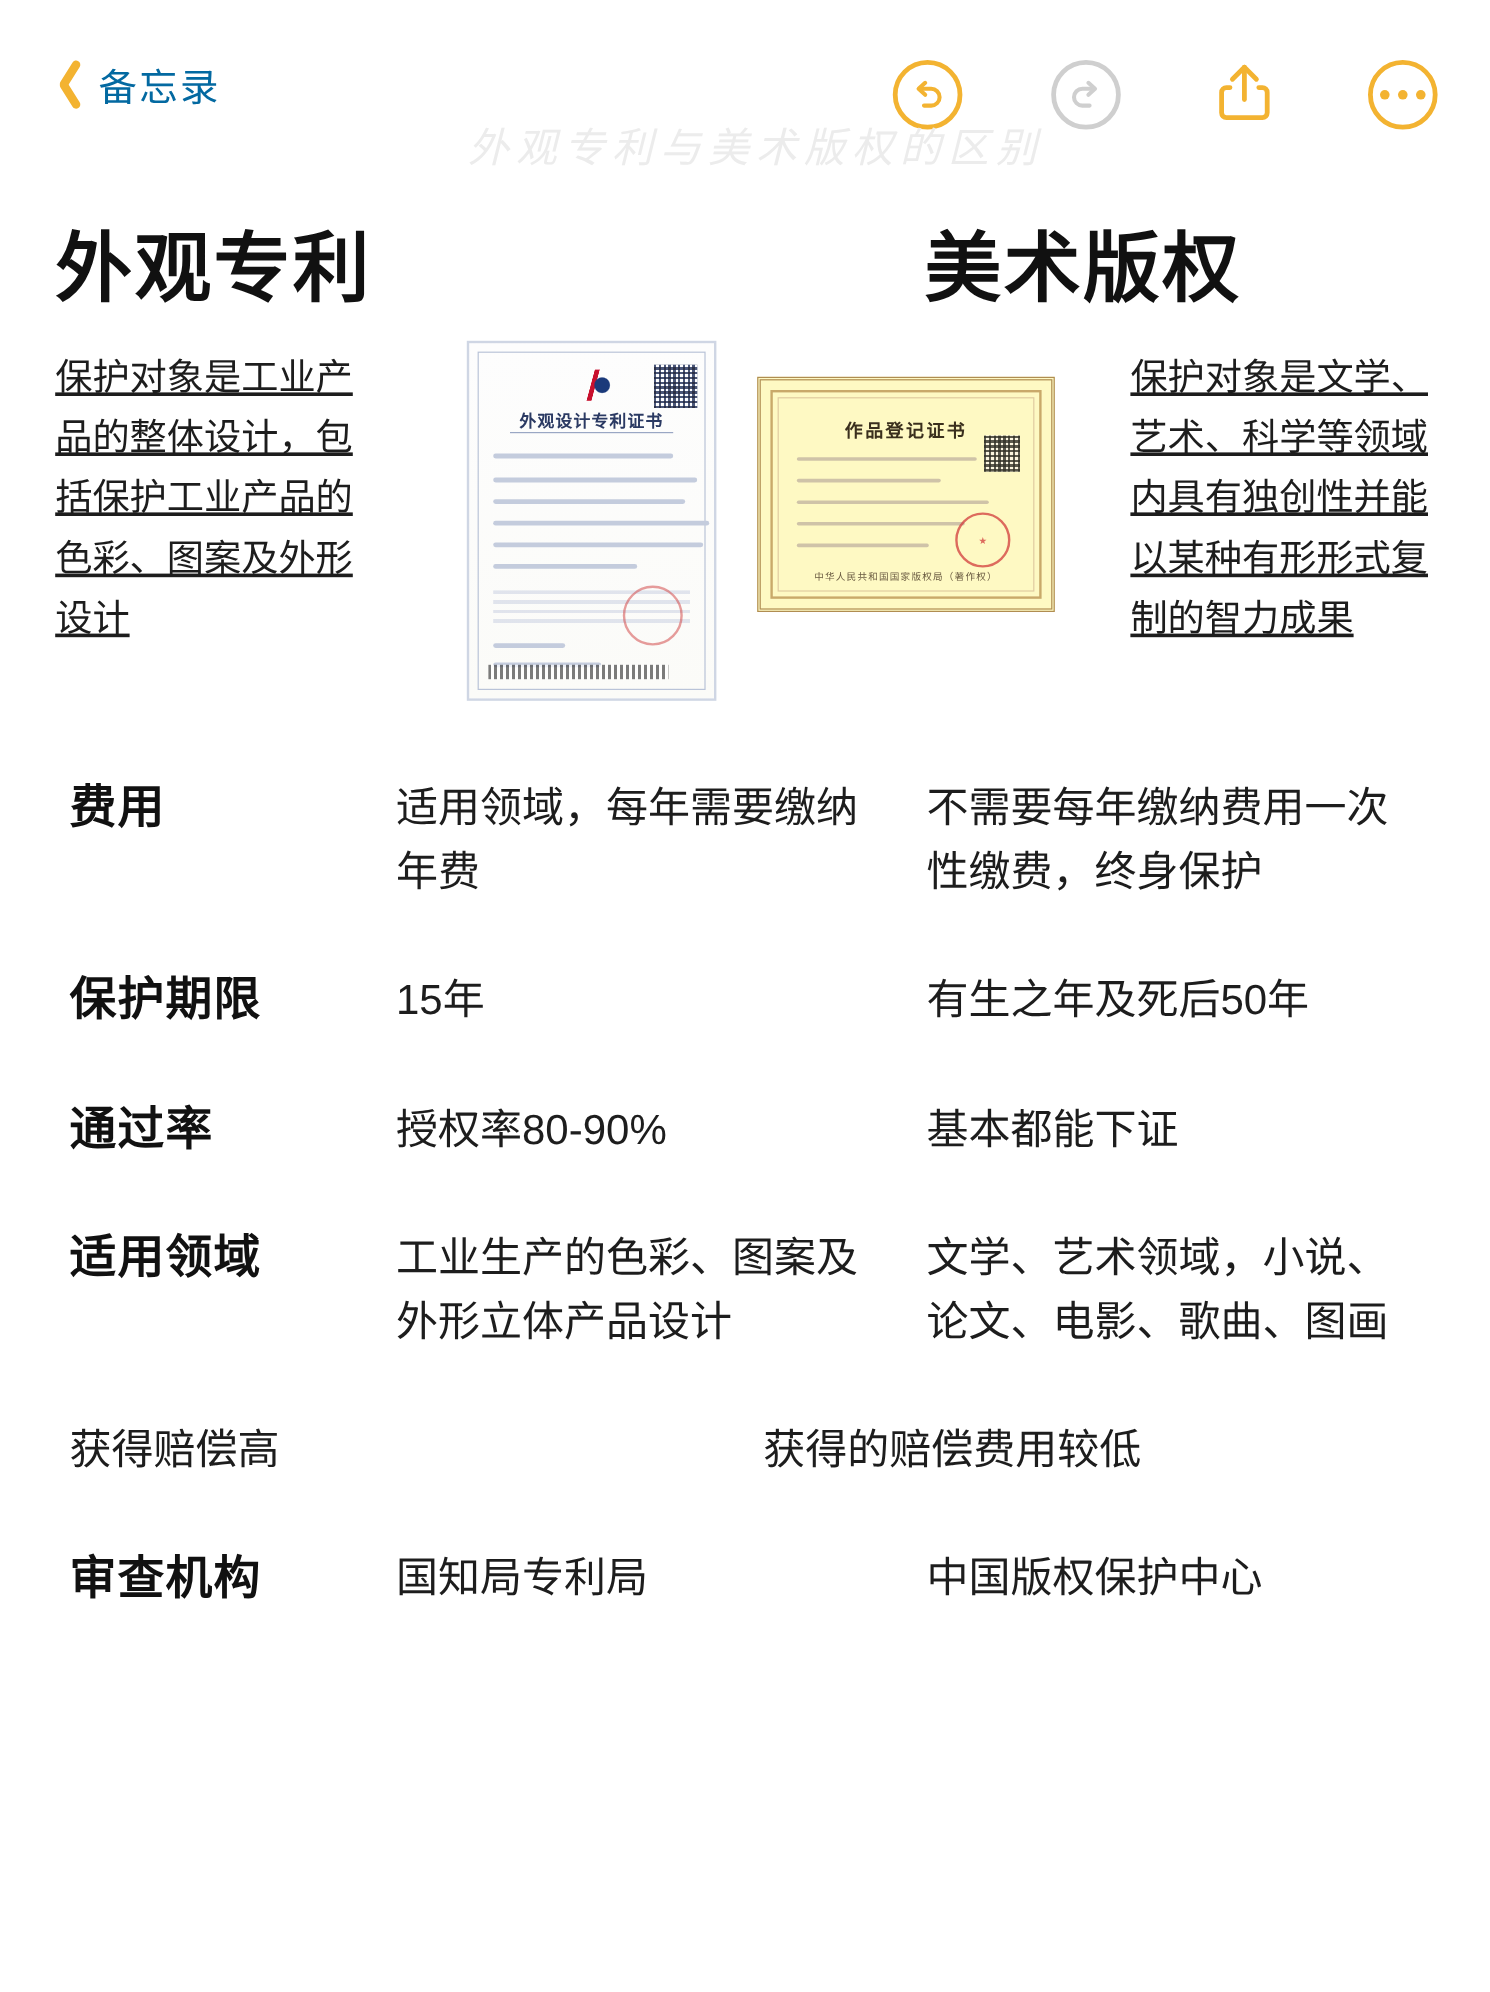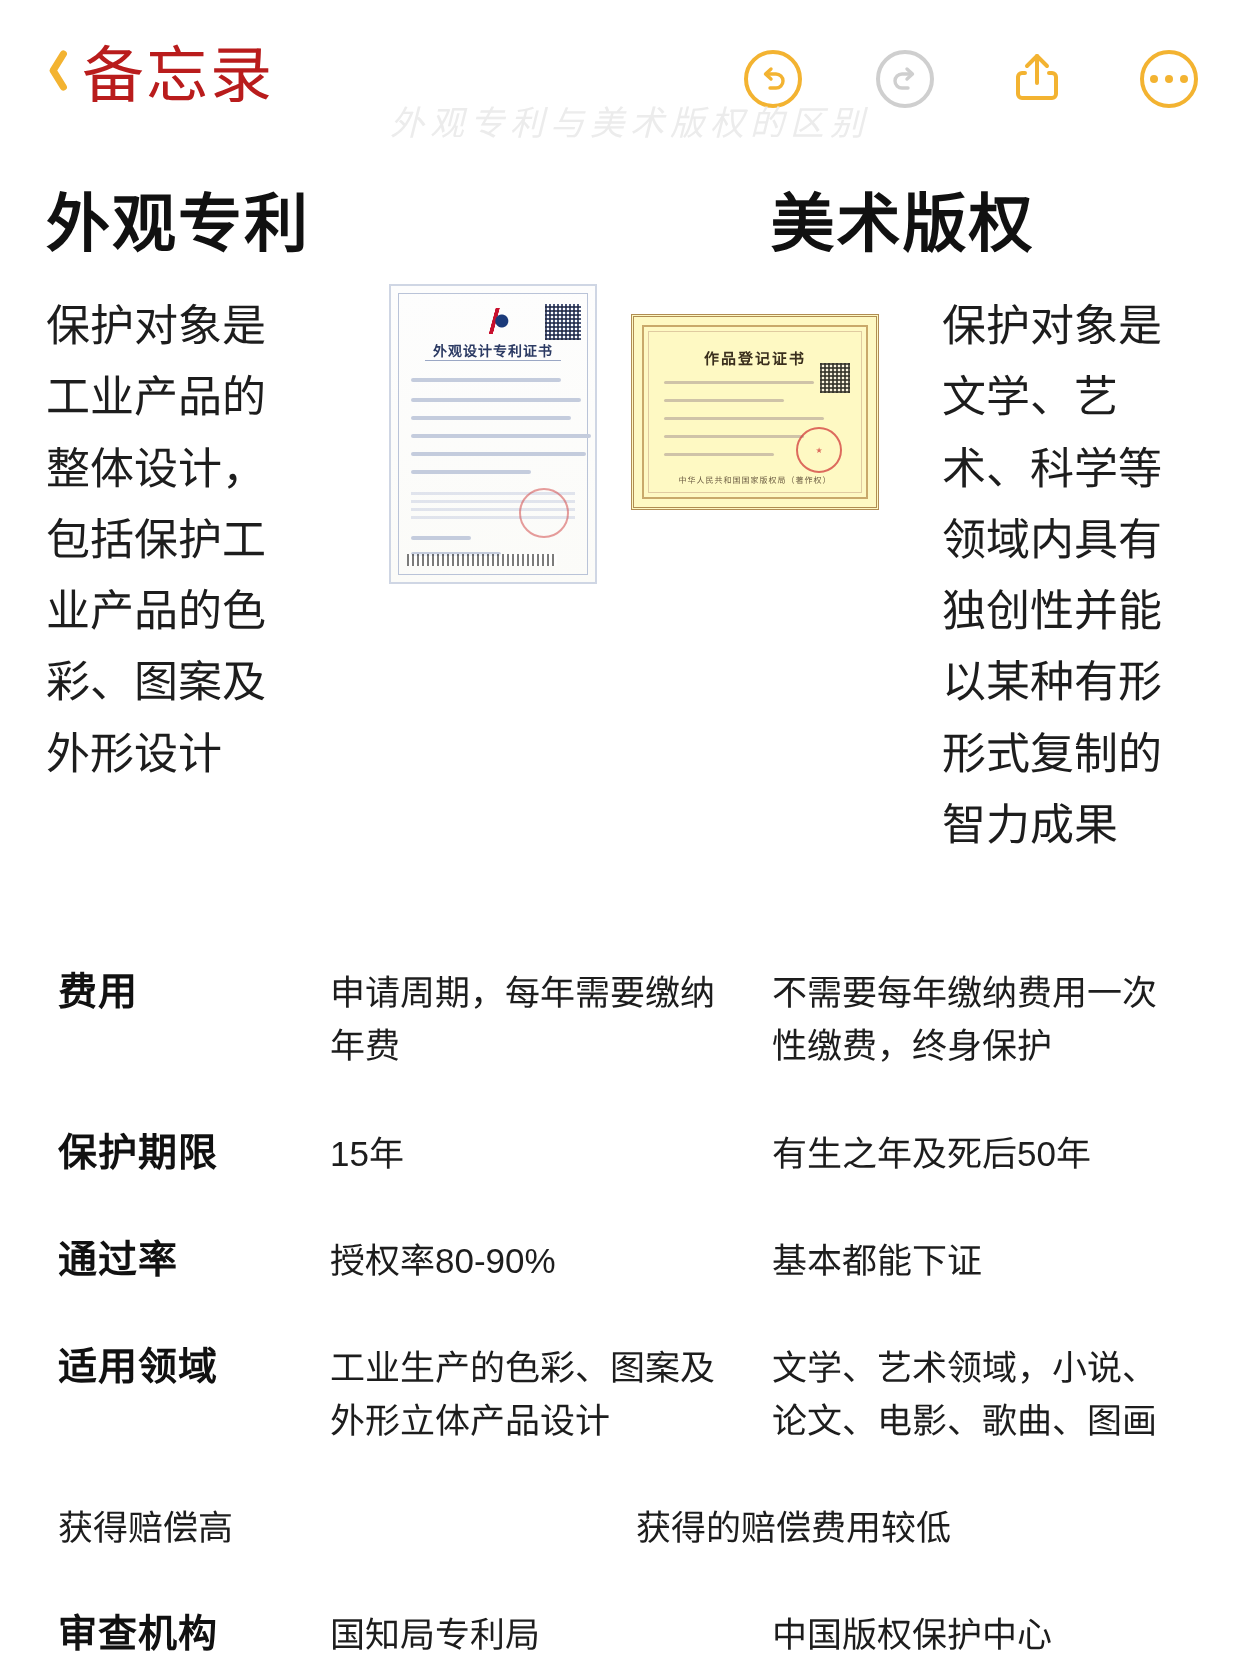--- a/index.html
+++ b/index.html
@@ -42,22 +42,22 @@
     position: absolute;
     left: 10px;
     width: 7px;
     height: 26px;
     background: #f3b331;
     border-radius: 4px;
   }
   .chev::before { top: 0; transform: rotate(32deg); transform-origin: bottom center; }
   .chev::after  { top: 21px; transform: rotate(-32deg); transform-origin: top center; }
   .back-label {
-    font-size: 62px;
-    color: #b91c1c;
+    font-size: 32px;
+    color: #0369a1;
     letter-spacing: 2px;
     font-weight: 500;
   }
 
   .topbar-actions {
     position: absolute;
     right: 44px;
     top: 50px;
     display: flex;
     align-items: center;
@@ -130,24 +130,25 @@
     font-size: 64px;
     letter-spacing: 2px;
     margin: 0 0 26px 0;
     color: #111;
   }
   .hero-col.right .hero-title {
     text-align: center;
     padding-right: 12px;
   }
   .hero-body {
-    font-size: 44px;
+    font-size: 31px;
     line-height: 1.62;
     color: #1d1d1d;
     width: 252px;
+    text-decoration: underline;
   }
   .hero-col.right .hero-body {
     width: 248px;
     margin-left: auto;
     padding-right: 6px;
   }
 
   
   .cert {
     position: absolute;
@@ -439,21 +440,21 @@
       <div class="c-foot">中华人民共和国国家版权局（著作权）</div>
     </div>
   </div>
 
 </div>
 
 <div class="table">
 
   <div class="row">
     <div class="cell-label">费用</div>
-    <div class="cell-val">申请周期，每年需要缴纳年费</div>
+    <div class="cell-val">适用领域，每年需要缴纳年费</div>
     <div class="cell-val second">不需要每年缴纳费用一次性缴费，终身保护</div>
   </div>
 
   <div class="row">
     <div class="cell-label">保护期限</div>
     <div class="cell-val">15年</div>
     <div class="cell-val second">有生之年及死后50年</div>
   </div>
 
 

